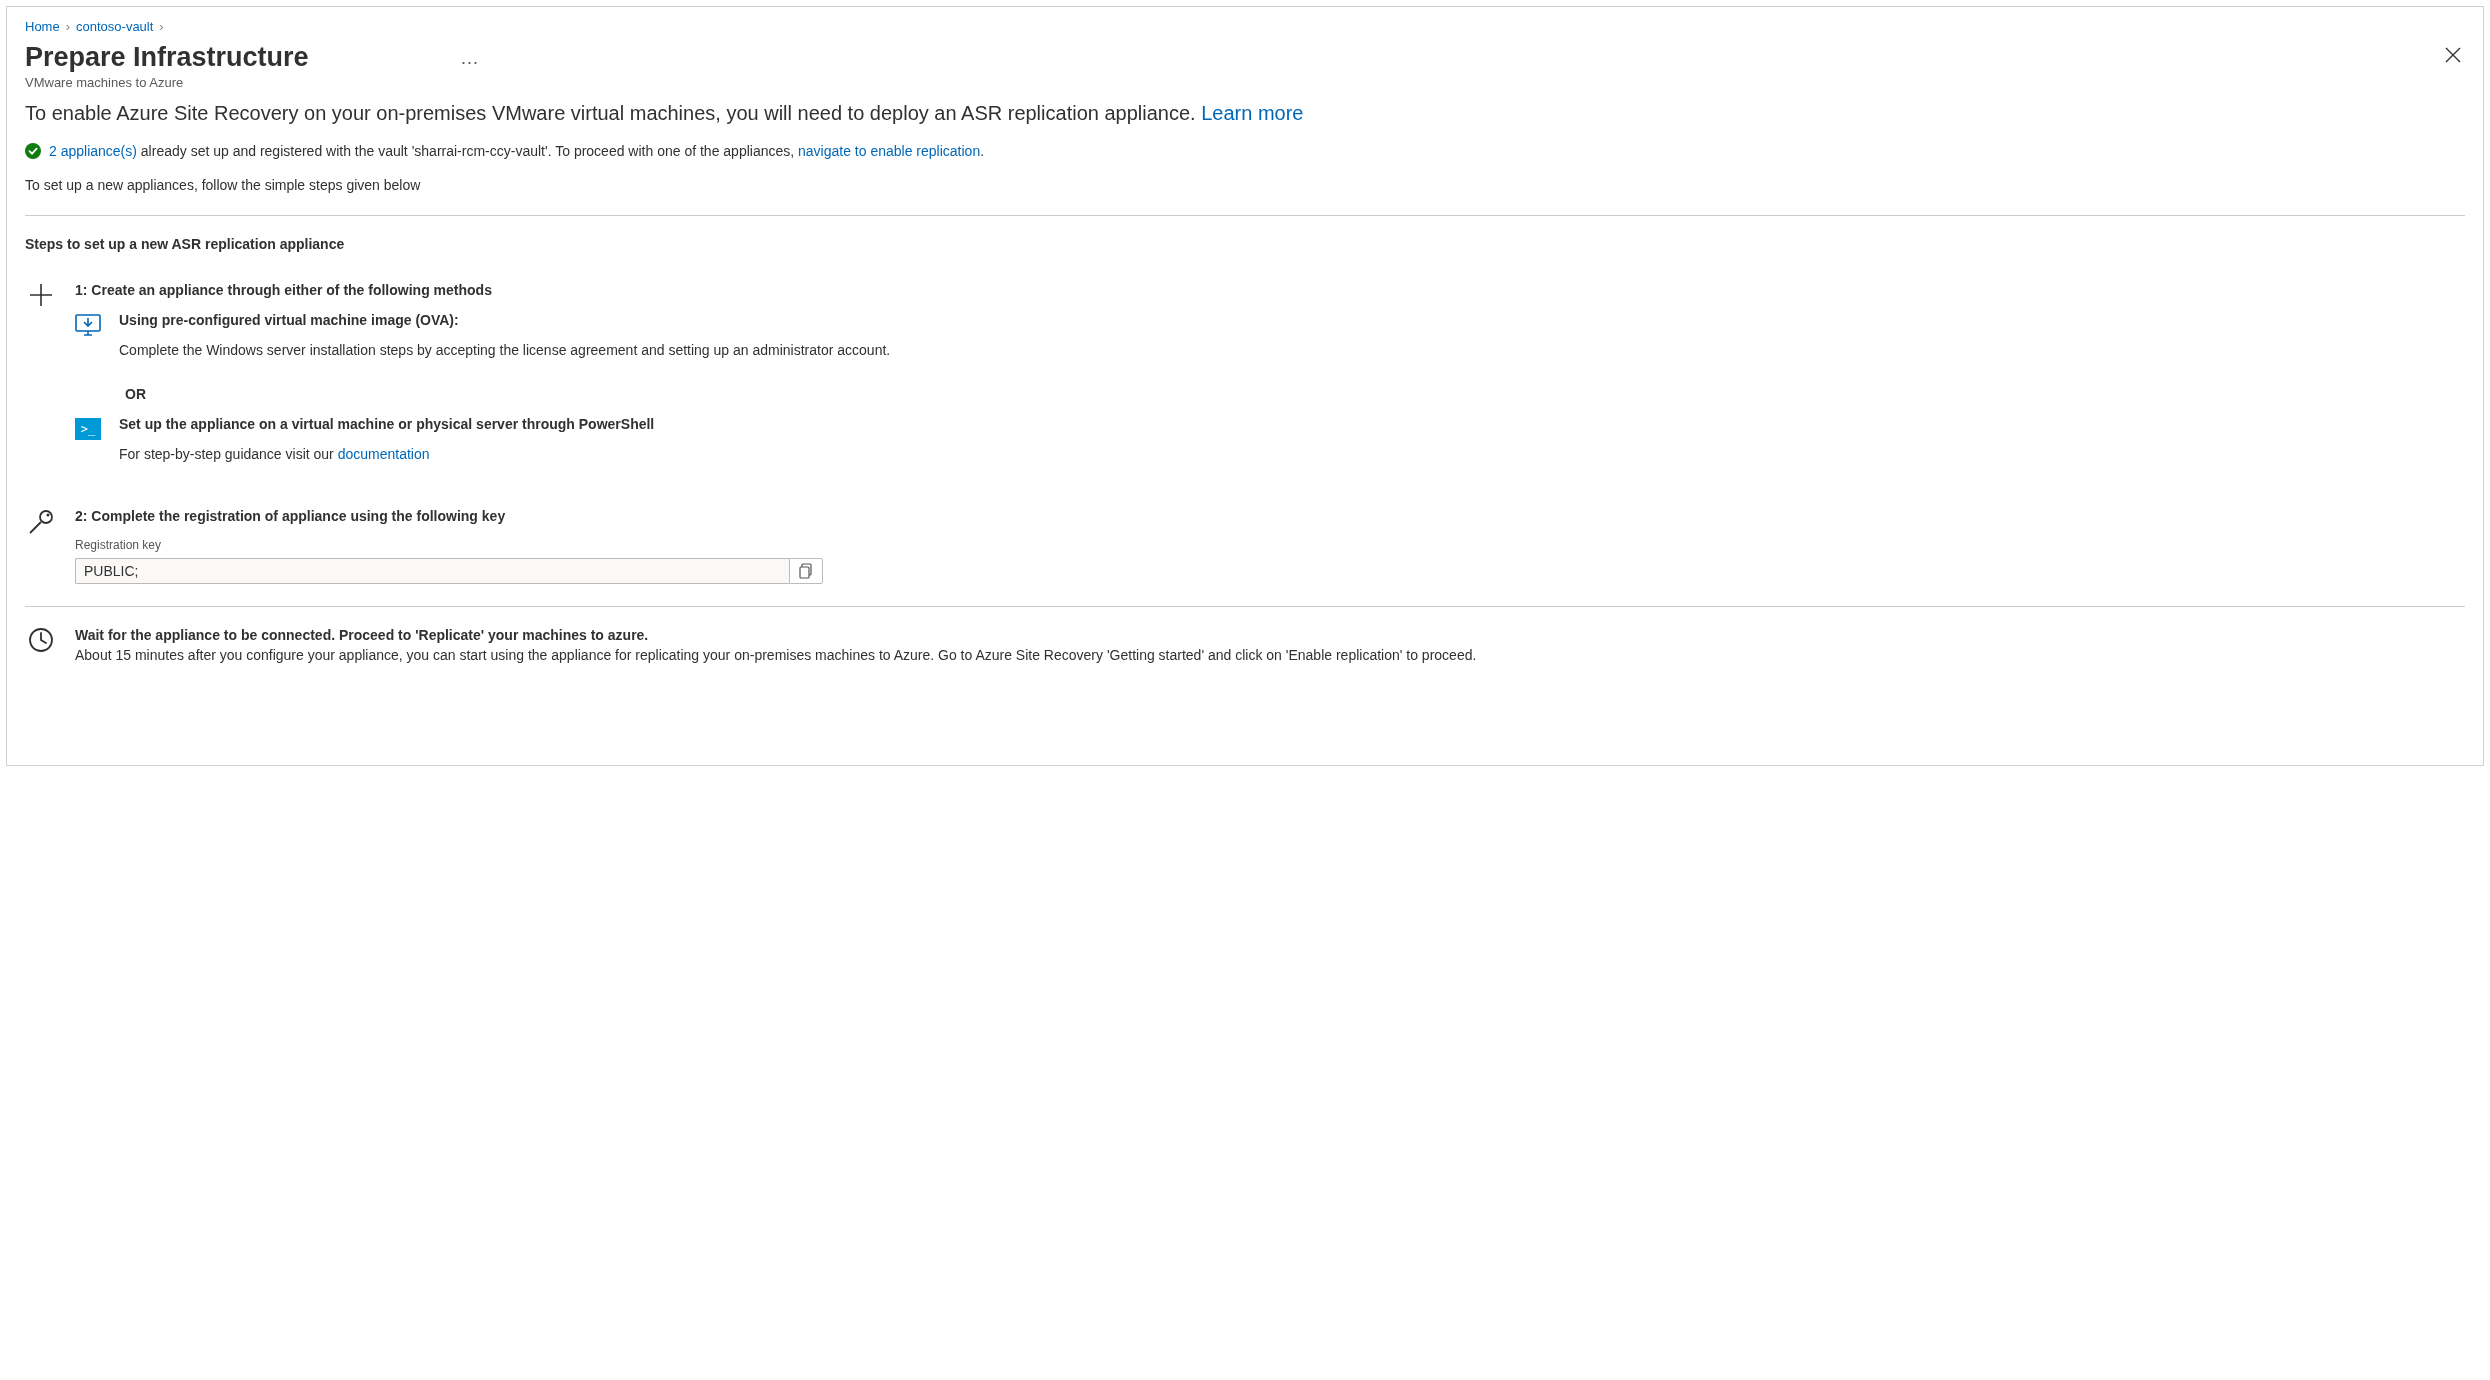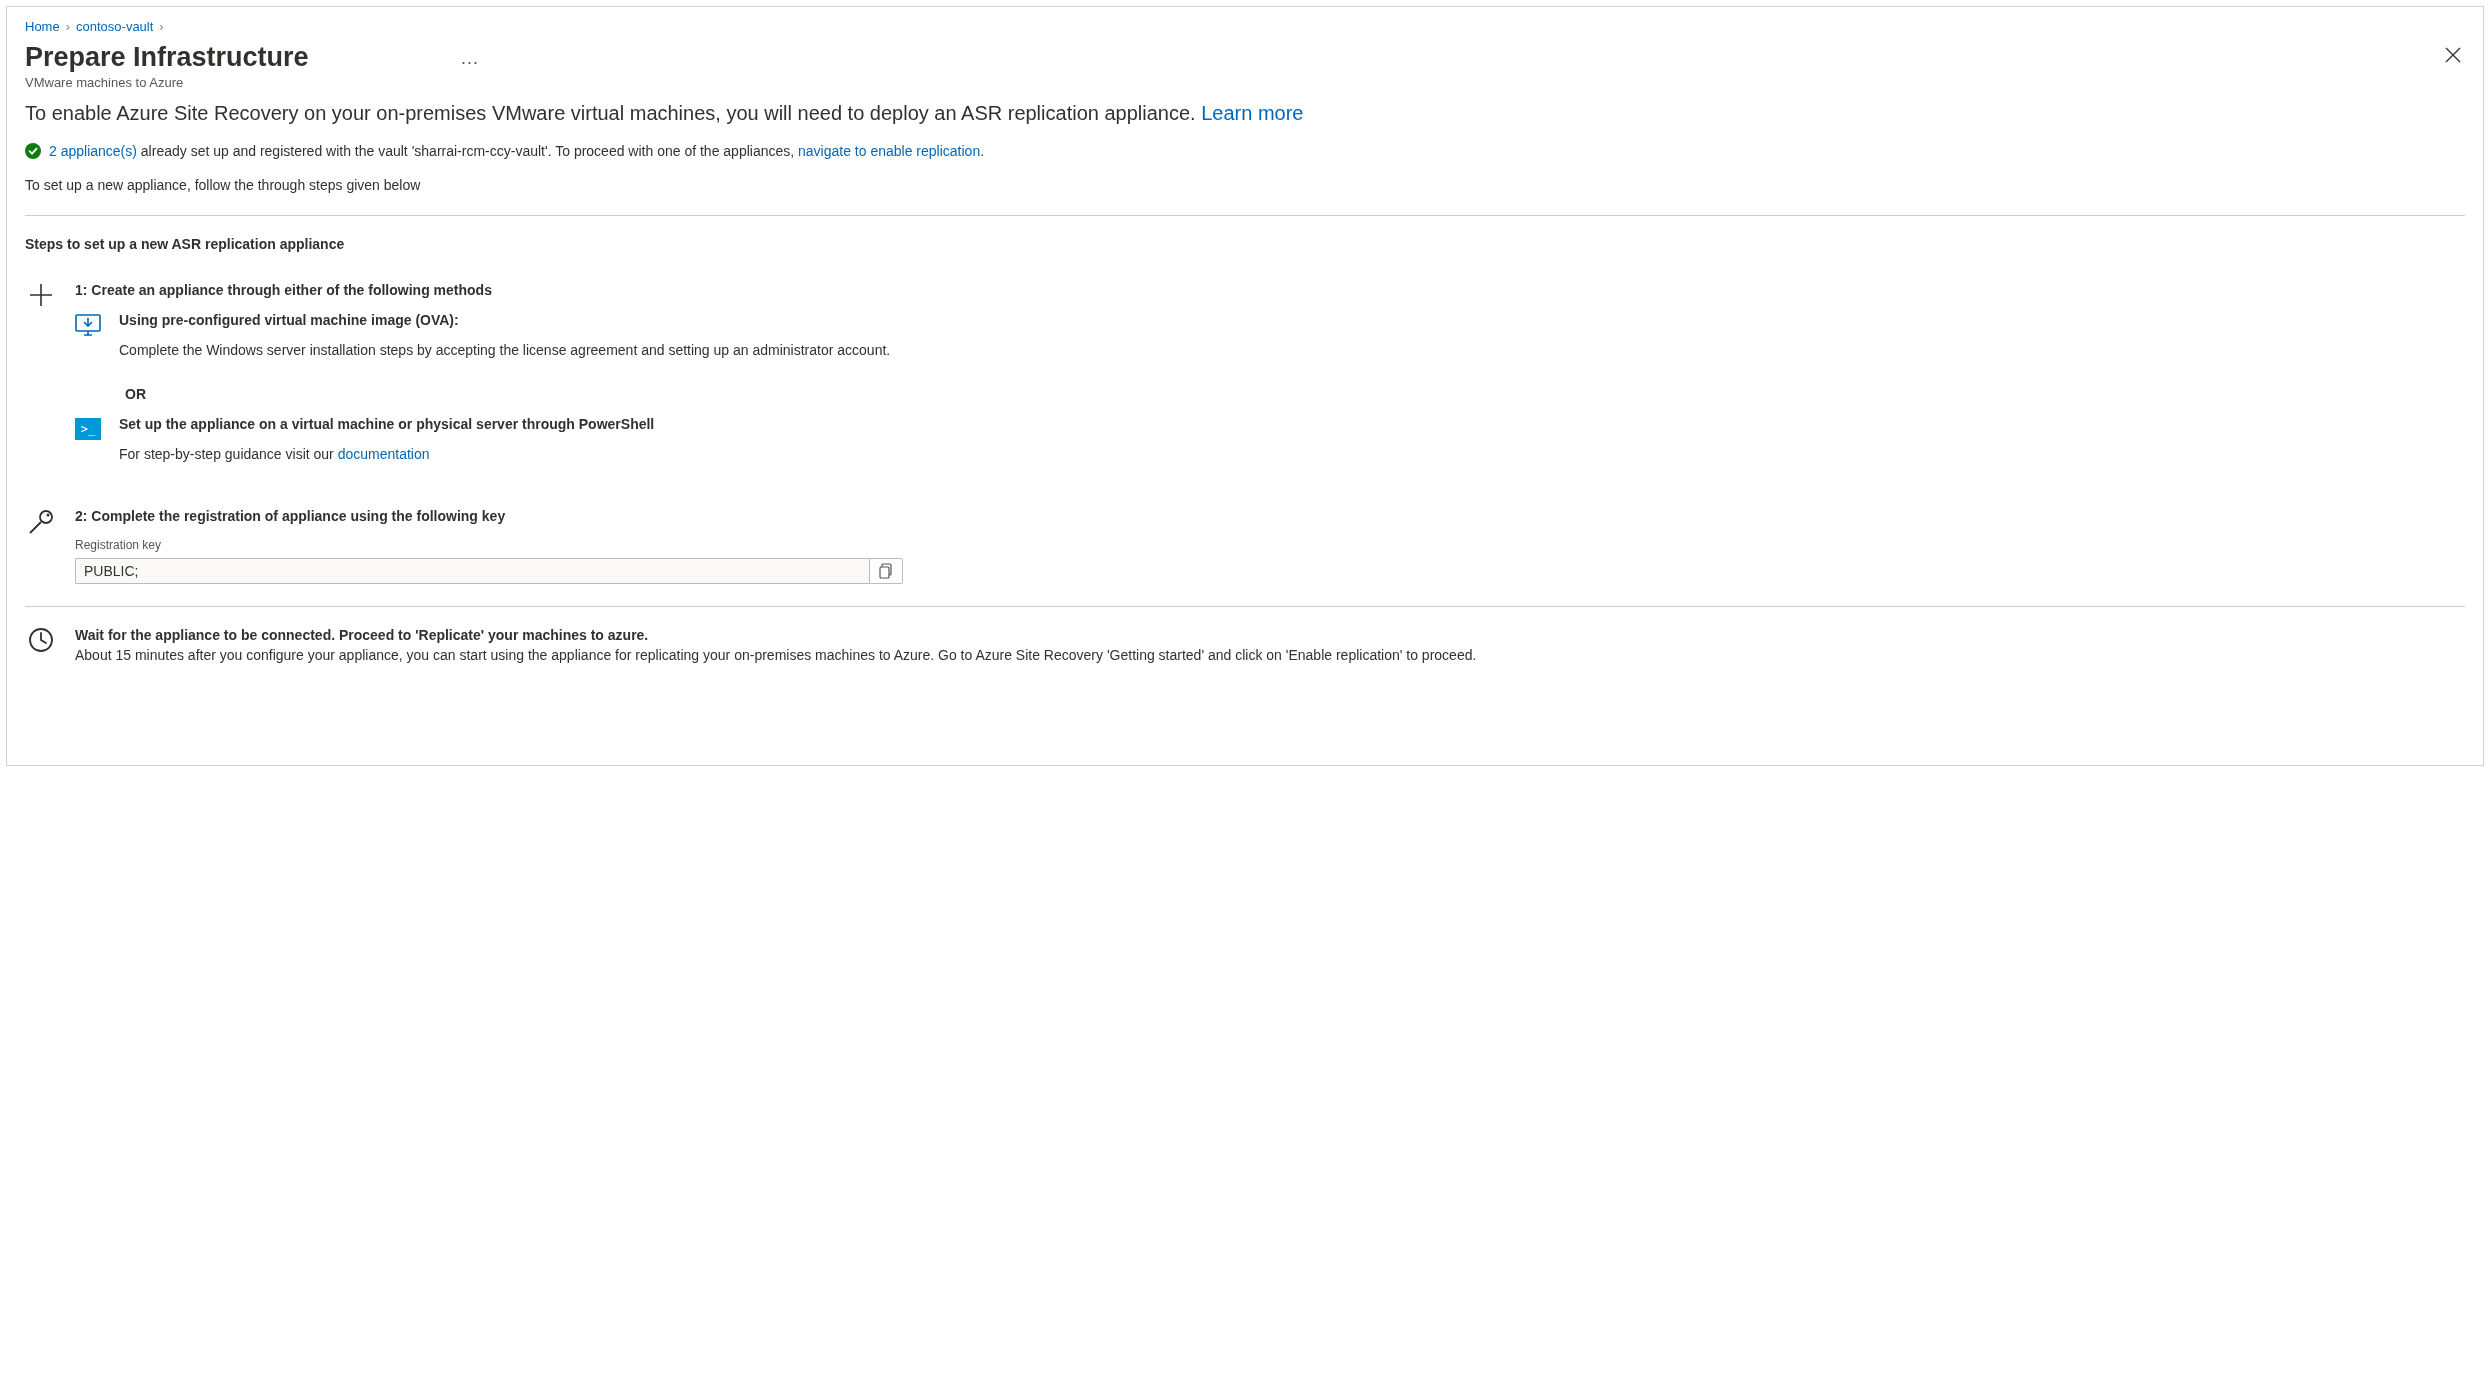--- a/index.html
+++ b/index.html
@@ -152,21 +152,21 @@
     margin: 6px 0 14px 50px;
   }
   .reg-label {
     margin-top: 14px;
     margin-bottom: 6px;
     color: #555;
     font-size: 12px;
   }
   .reg-row {
     display: flex;
-    width: 828px;
+    width: 748px;
     max-width: 100%;
   }
   .reg-input {
     flex: 1;
     border: 1px solid #bbb;
     border-right: none;
     padding: 4px 8px;
     font-size: 14px;
     color: #333;
     border-radius: 2px 0 0 2px;
@@ -228,21 +228,21 @@
   <div class="status-line">
     <svg class="success-icon" viewBox="0 0 16 16">
       <circle cx="8" cy="8" r="8" fill="#107c10"></circle>
       <path d="M4.5 8.2 L7 10.6 L11.6 5.6" stroke="#fff" stroke-width="1.8" fill="none" stroke-linecap="round"></path>
     </svg>
     <span>
       <a class="link">2 appliance(s)</a><span> already set up and registered with the vault 'sharrai-rcm-ccy-vault'. To proceed with one of the appliances, </span><a class="link">navigate to enable replication</a><span>.</span>
     </span>
   </div>
 
-  <div class="setup-line">To set up a new appliance, follow the through steps given below</div>
+  <div class="setup-line">To set up a new appliances, follow the simple steps given below</div>
 
   <hr class="divider">
 
   <div class="section-title">Steps to set up a new ASR replication appliance</div>
 
   <div class="step-block">
     <div class="step-icon">
       <svg width="26" height="26" viewBox="0 0 26 26">
           <path d="M13 2 V24 M2 13 H24" stroke="#323130" stroke-width="1.6"></path>
         </svg>

